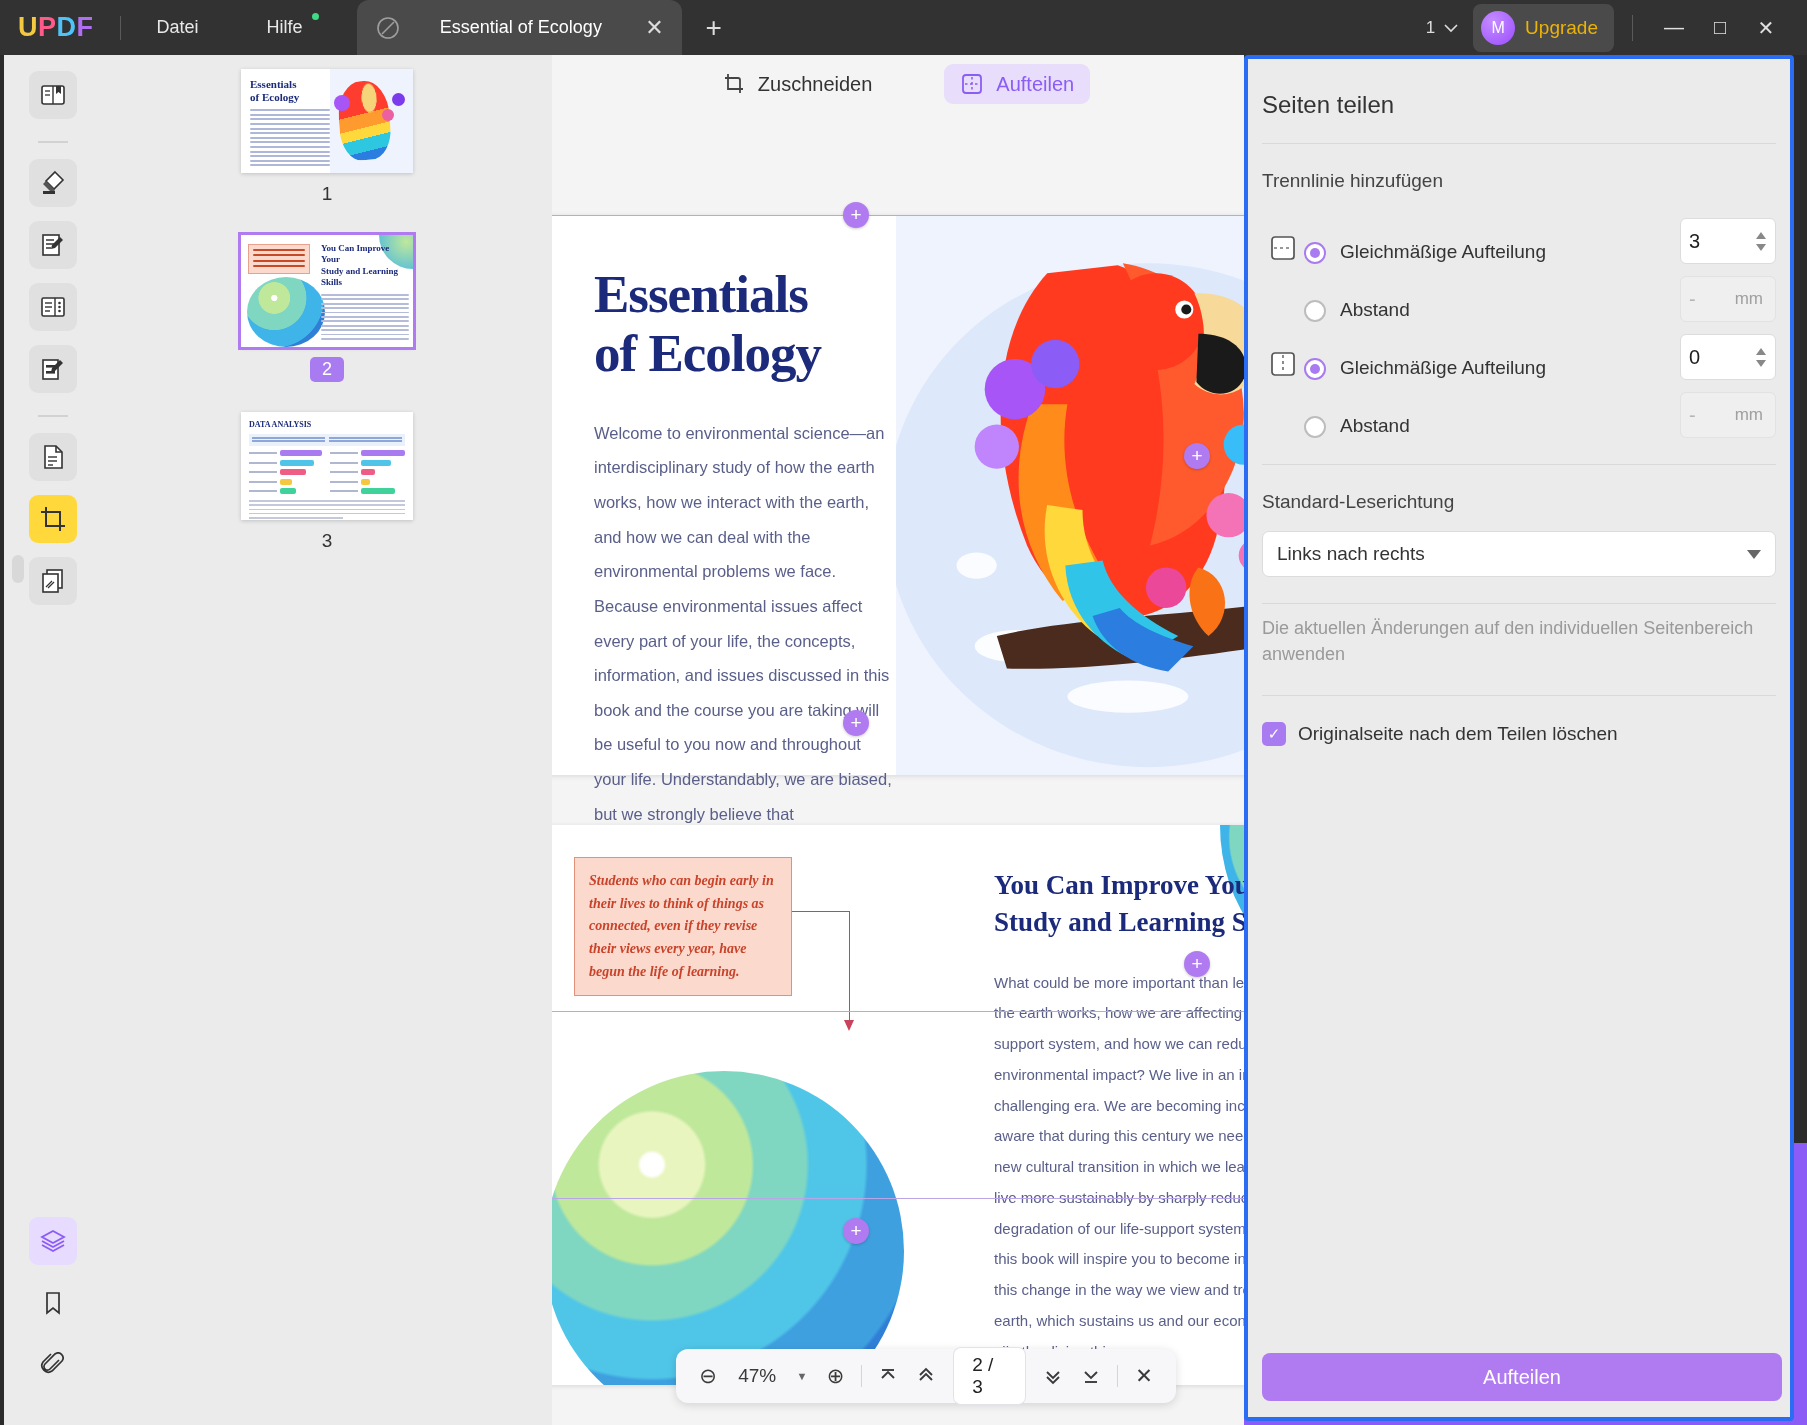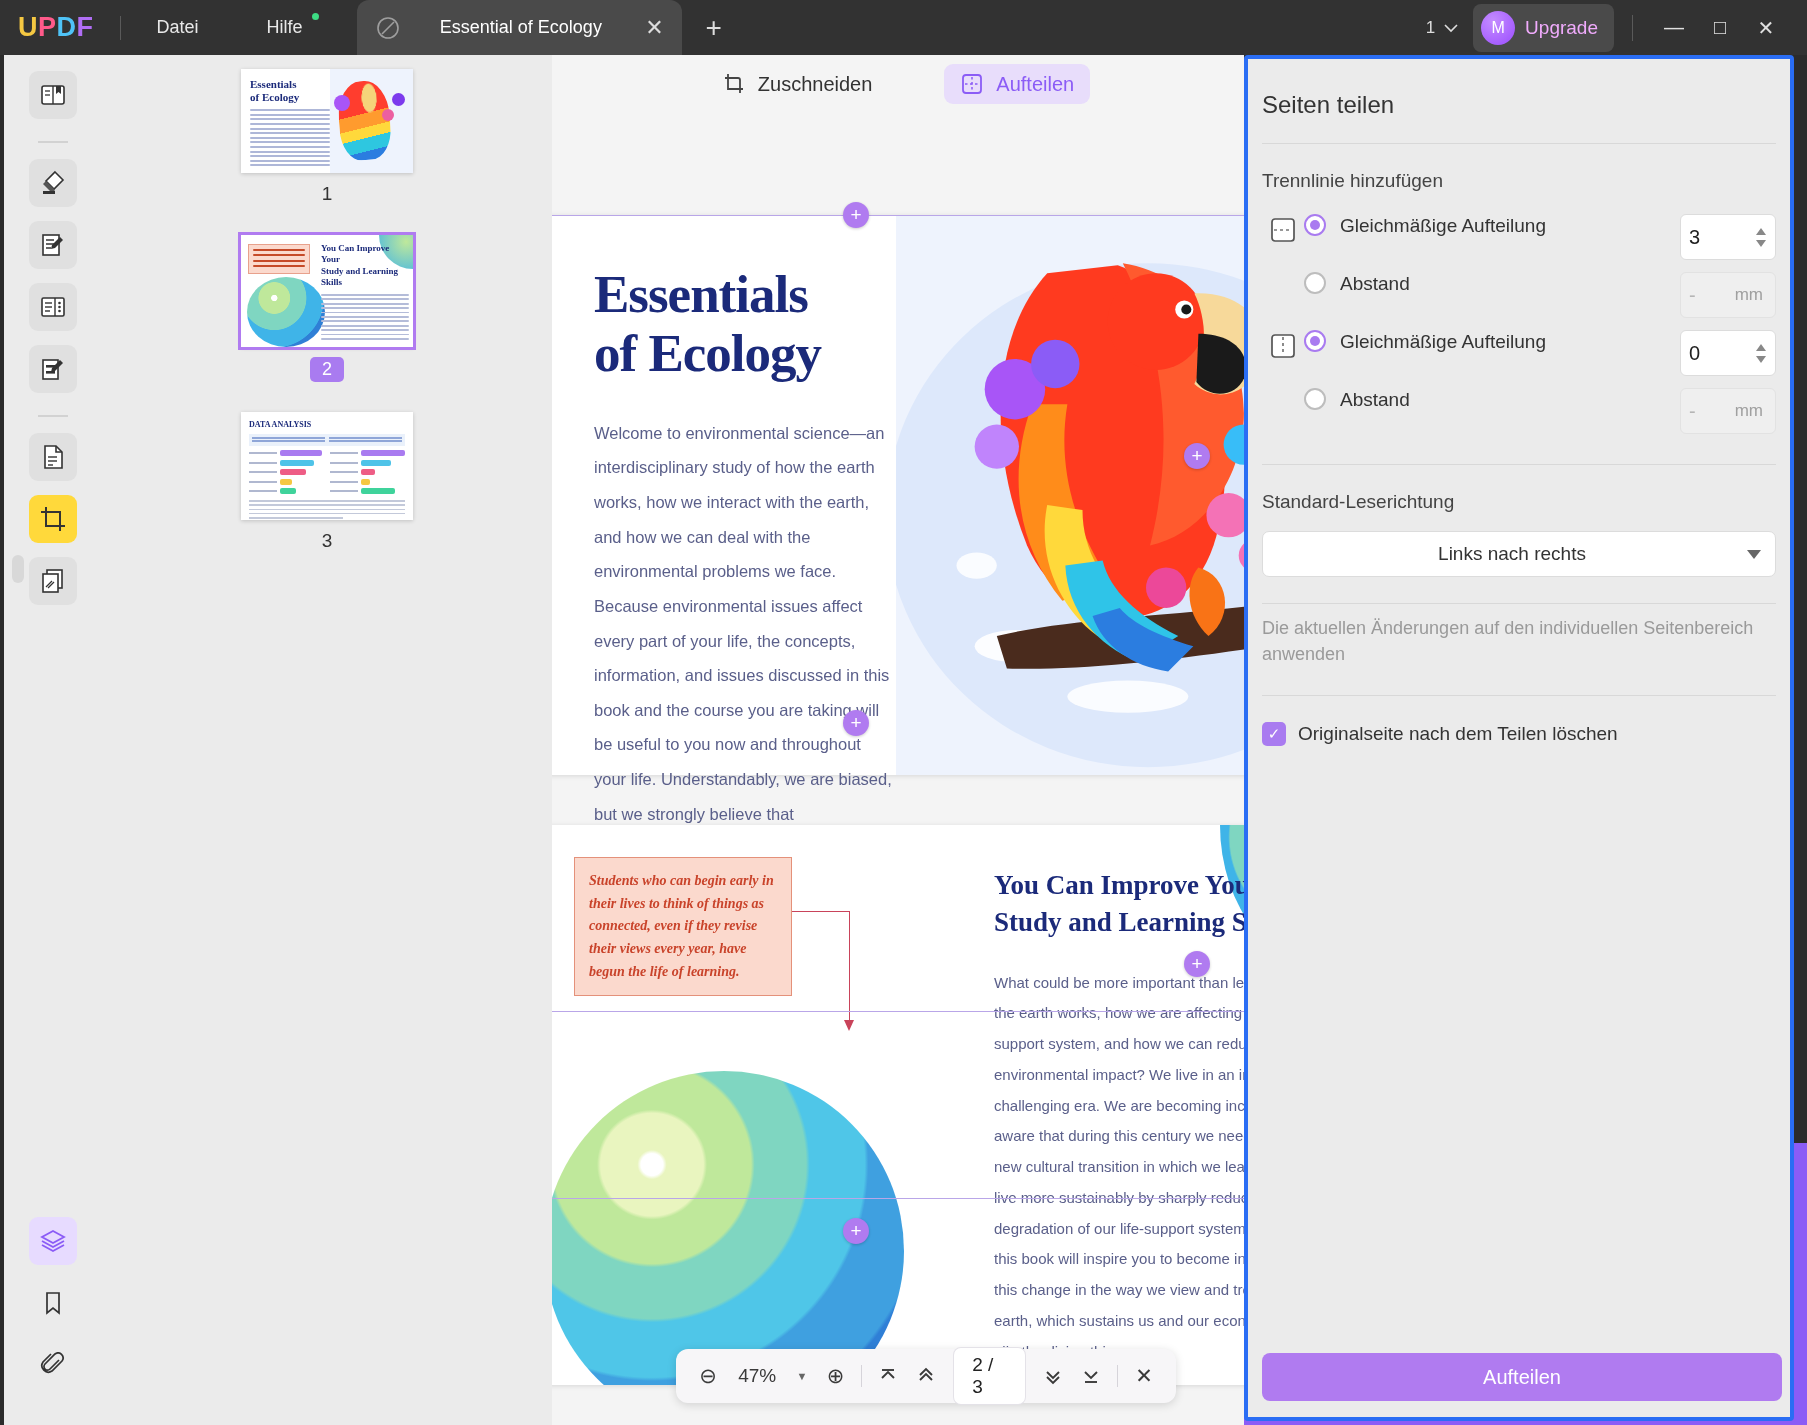--- a/index.html
+++ b/index.html
@@ -44,21 +44,21 @@
   .pagecount { color:#ddd; font-size:17px; display:flex; align-items:center; gap:8px; margin-right:14px;}
   .upgrade {
     background:#4a4a4a; border-radius:8px; display:flex; align-items:center;
     gap:10px; padding:7px 16px 7px 8px; cursor:pointer;
   }
   .avatar {
     width:34px;height:34px;border-radius:50%;
     background: radial-gradient(circle at 35% 30%, #c48cff, #9b4dff);
     color:#fff; font-size:16px; display:flex;align-items:center;justify-content:center;
   }
-  .upgrade-label { color:#f0abfc; font-size:19px; }
+  .upgrade-label { color:#eab308; font-size:19px; }
   .vsep { width:1px;height:26px;background:#5a5a5a;margin:0 18px; }
   .wbtn { width:46px;height:34px;display:flex;align-items:center;justify-content:center;
     color:#e0e0e0;font-size:20px;cursor:pointer;}
 
   
   .app { position:absolute; top:55px; left:4px; width:1807px; height:1370px; background:#8b5cf6; }
 
   
   .rail { position:absolute; left:0; top:0; width:98px; height:1370px; background:#ebebeb;
           display:flex; flex-direction:column; align-items:center; padding-top:16px; }
@@ -195,21 +195,21 @@
     position:absolute; right:0; top:0; width:567px; height:1088px; background:#2b2b2b;
   }
   .rpanel-inner {
     position:absolute; left:0; top:0; width:550px; height:1366px;
     background:#ebebeb; border:4px solid #2a6df4; border-radius:4px;
   }
   .rp-title { font-size:24px; color:#333; padding:32px 0 24px 14px; }
   .rp-hr { height:1px; background:#d8d8d8; margin:0 14px; }
   .rp-section-label { font-size:19px; color:#444; padding:26px 0 18px 14px; }
 
-  .split-row { display:flex; align-items:flex-start; padding:4px 14px 4px 14px; min-height:58px;}
+  .split-row { display:flex; align-items:flex-end; padding:4px 14px 4px 14px; min-height:58px;}
   .split-icon { width:42px; display:flex; justify-content:center; }
   .radio { width:22px;height:22px;border-radius:50%;border:2px solid #bdbdbd;background:#fff;
            margin-right:14px; flex:none; cursor:pointer; position:relative;}
   .radio.on { border-color:#a97bf0; }
   .radio.on:after { content:''; position:absolute; left:4px;top:4px;width:10px;height:10px;
                     border-radius:50%; background:#a97bf0; }
   .radio-label { font-size:19px; color:#333; line-height:1.28; flex:1; }
   .spin {
     width:96px; height:46px; background:#fff; border:1px solid #dcdcdc; border-radius:6px;
     display:flex; align-items:center; padding:0 8px; margin-left:10px;
@@ -217,21 +217,21 @@
   .spin.disabled { background:#efefef; border-color:#e2e2e2; }
   .spin .val { flex:1; font-size:20px; color:#222; }
   .spin.disabled .val { color:#b5b5b5; }
   .spin .unit { font-size:17px; color:#a0a0a0; margin-right:4px;}
   .spin .arrows { display:flex; flex-direction:column; gap:3px; color:#8a8a8a; font-size:9px;}
 
   .rp-select {
     margin:0 14px; height:46px; background:#fff; border:1px solid #dcdcdc; border-radius:7px;
     display:flex; align-items:center; padding:0 14px; cursor:pointer;
   }
-  .rp-select .sv { flex:1; font-size:19px; color:#333;text-align:center; }
+  .rp-select .sv { flex:1; font-size:19px; color:#333; }
   .rp-select .sc { font-size:11px; color:#777; }
 
   .toggle-row { display:flex; align-items:center; padding:26px 14px 0 14px;}
   .toggle-row .tl { flex:1; font-size:19px; color:#333; }
   .switch { width:42px;height:22px;border-radius:11px;background:#c4c4c4;position:relative;cursor:pointer;}
   .switch .knob { position:absolute; left:2px;top:2px;width:18px;height:18px;border-radius:50%;background:#fff;}
   .toggle-desc { padding:12px 14px 0 14px; font-size:18px; color:#9a9a9a; line-height:1.42; }
 
   .check-row { display:flex; align-items:center; padding:26px 14px 0 14px; }
   .checkbox { width:24px;height:24px;border-radius:5px;background:#a97bf0;color:#fff;font-size:15px;

